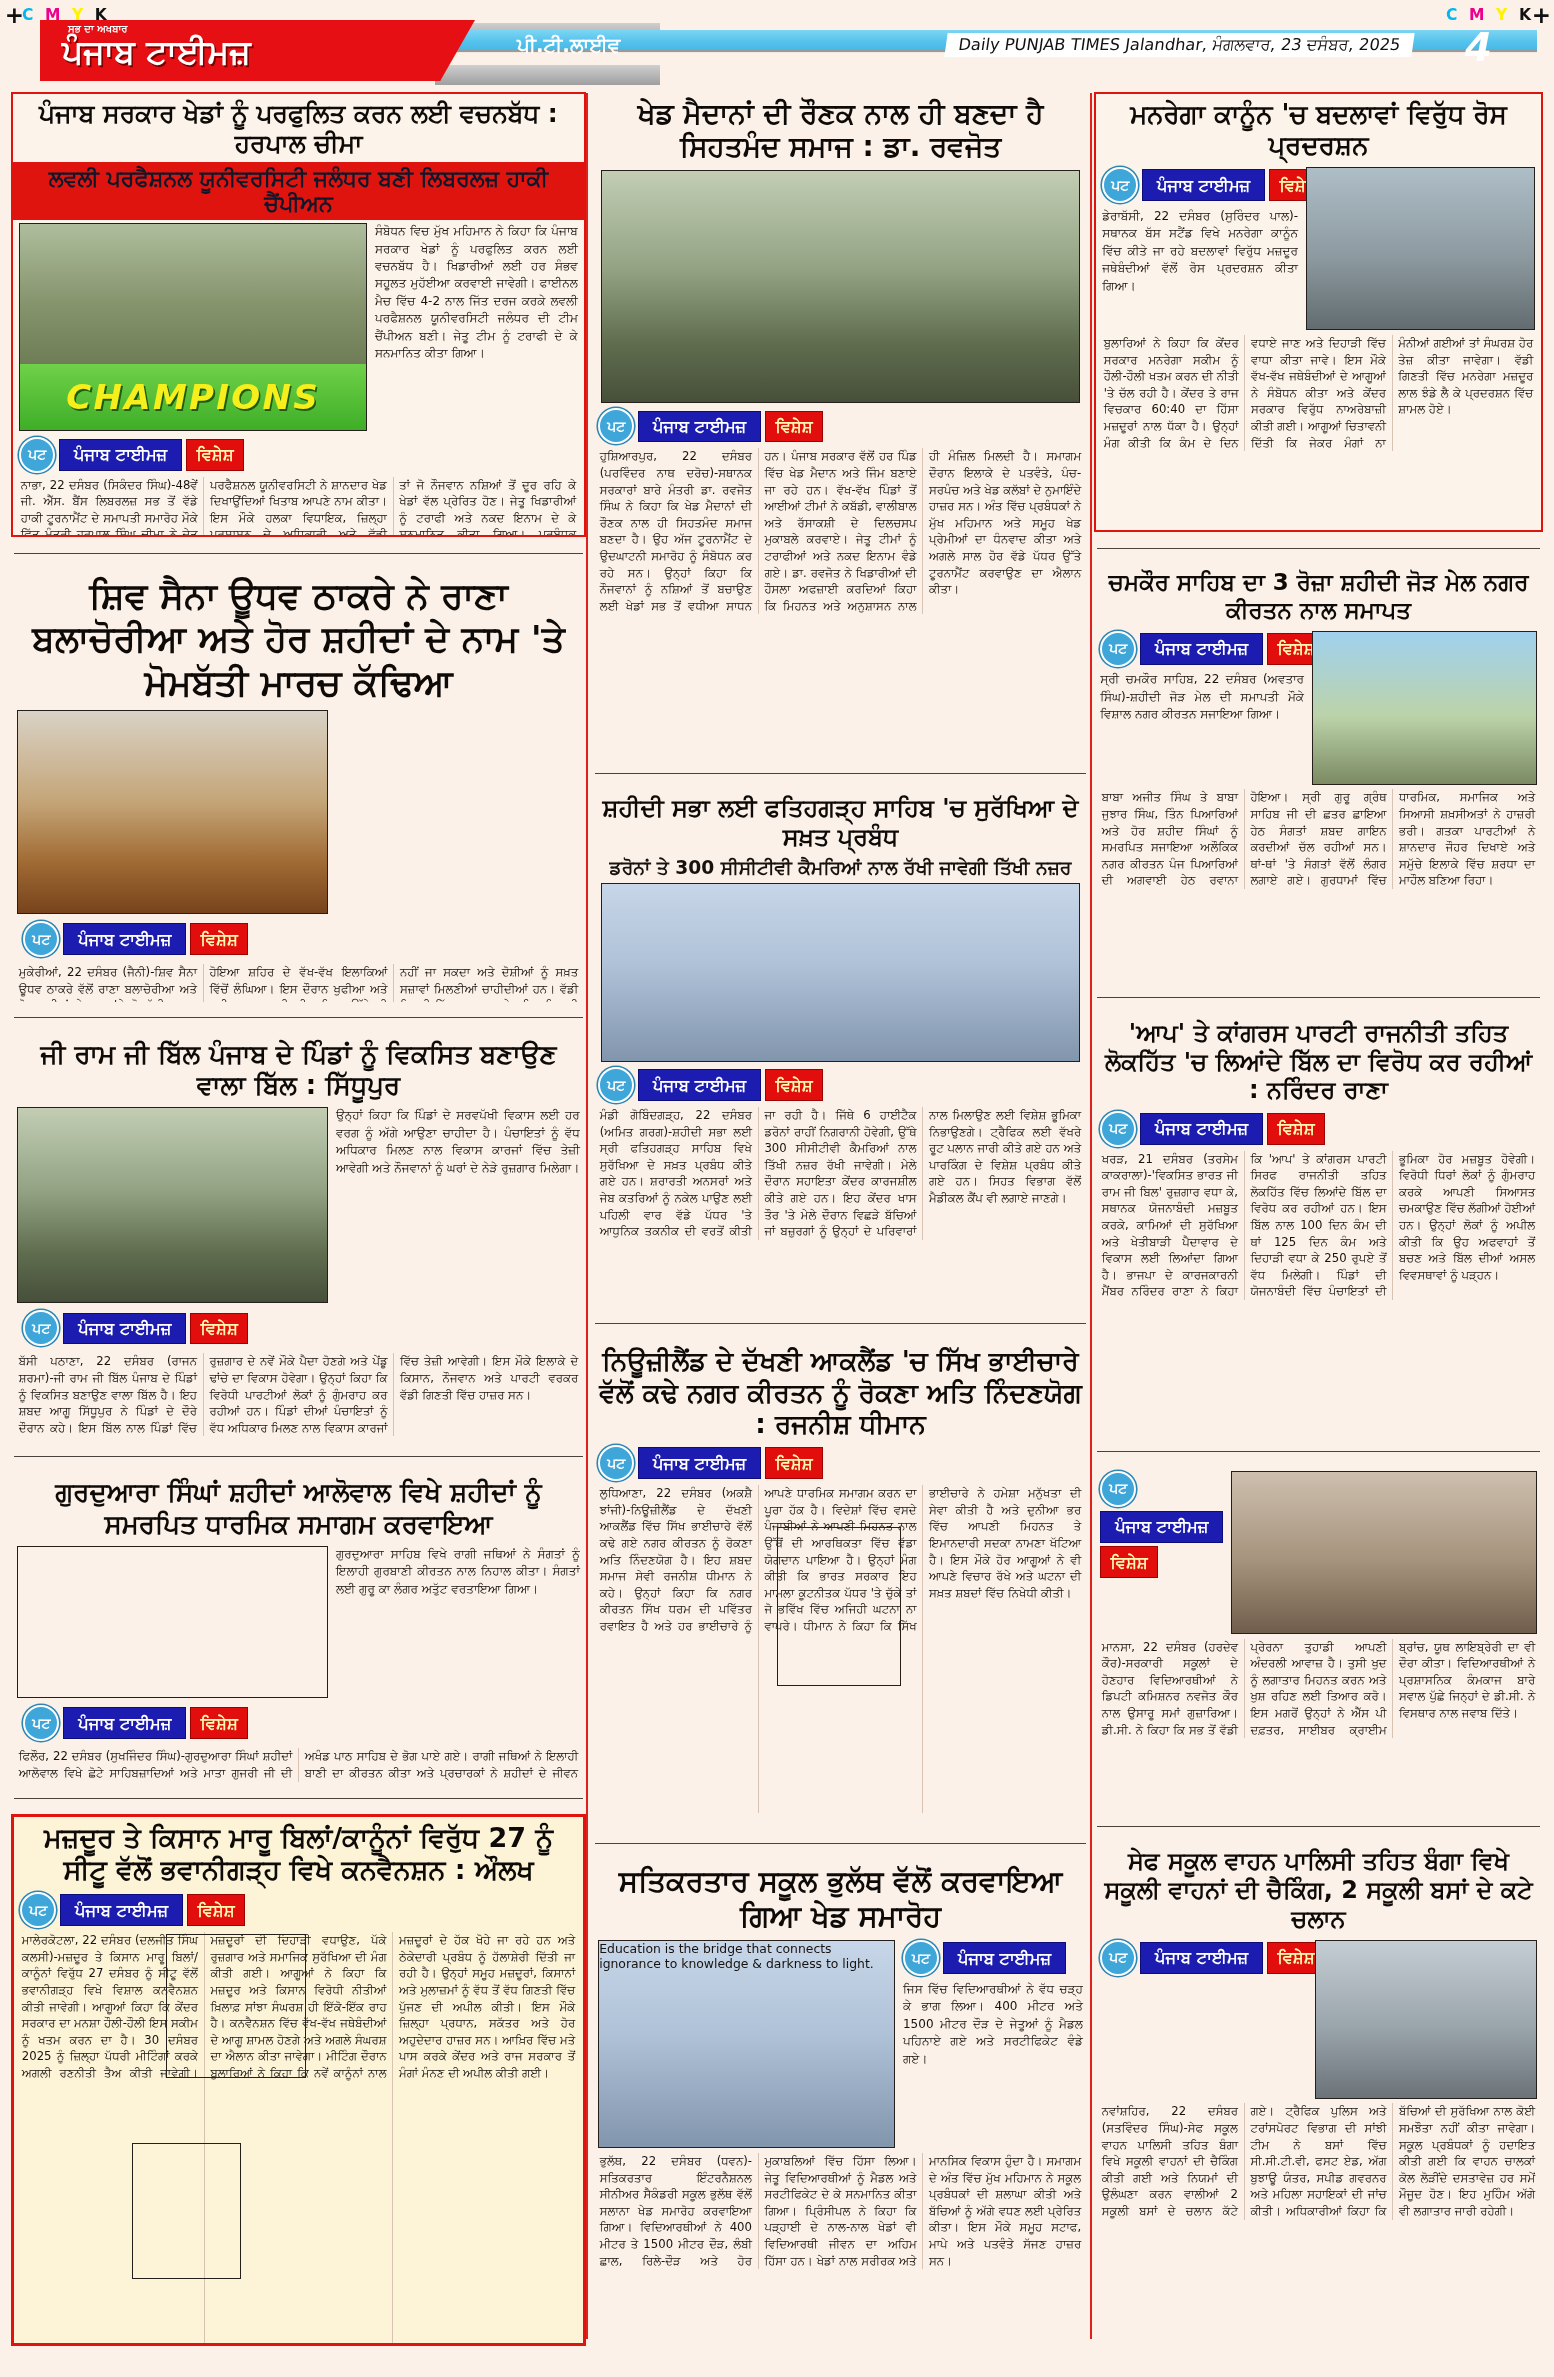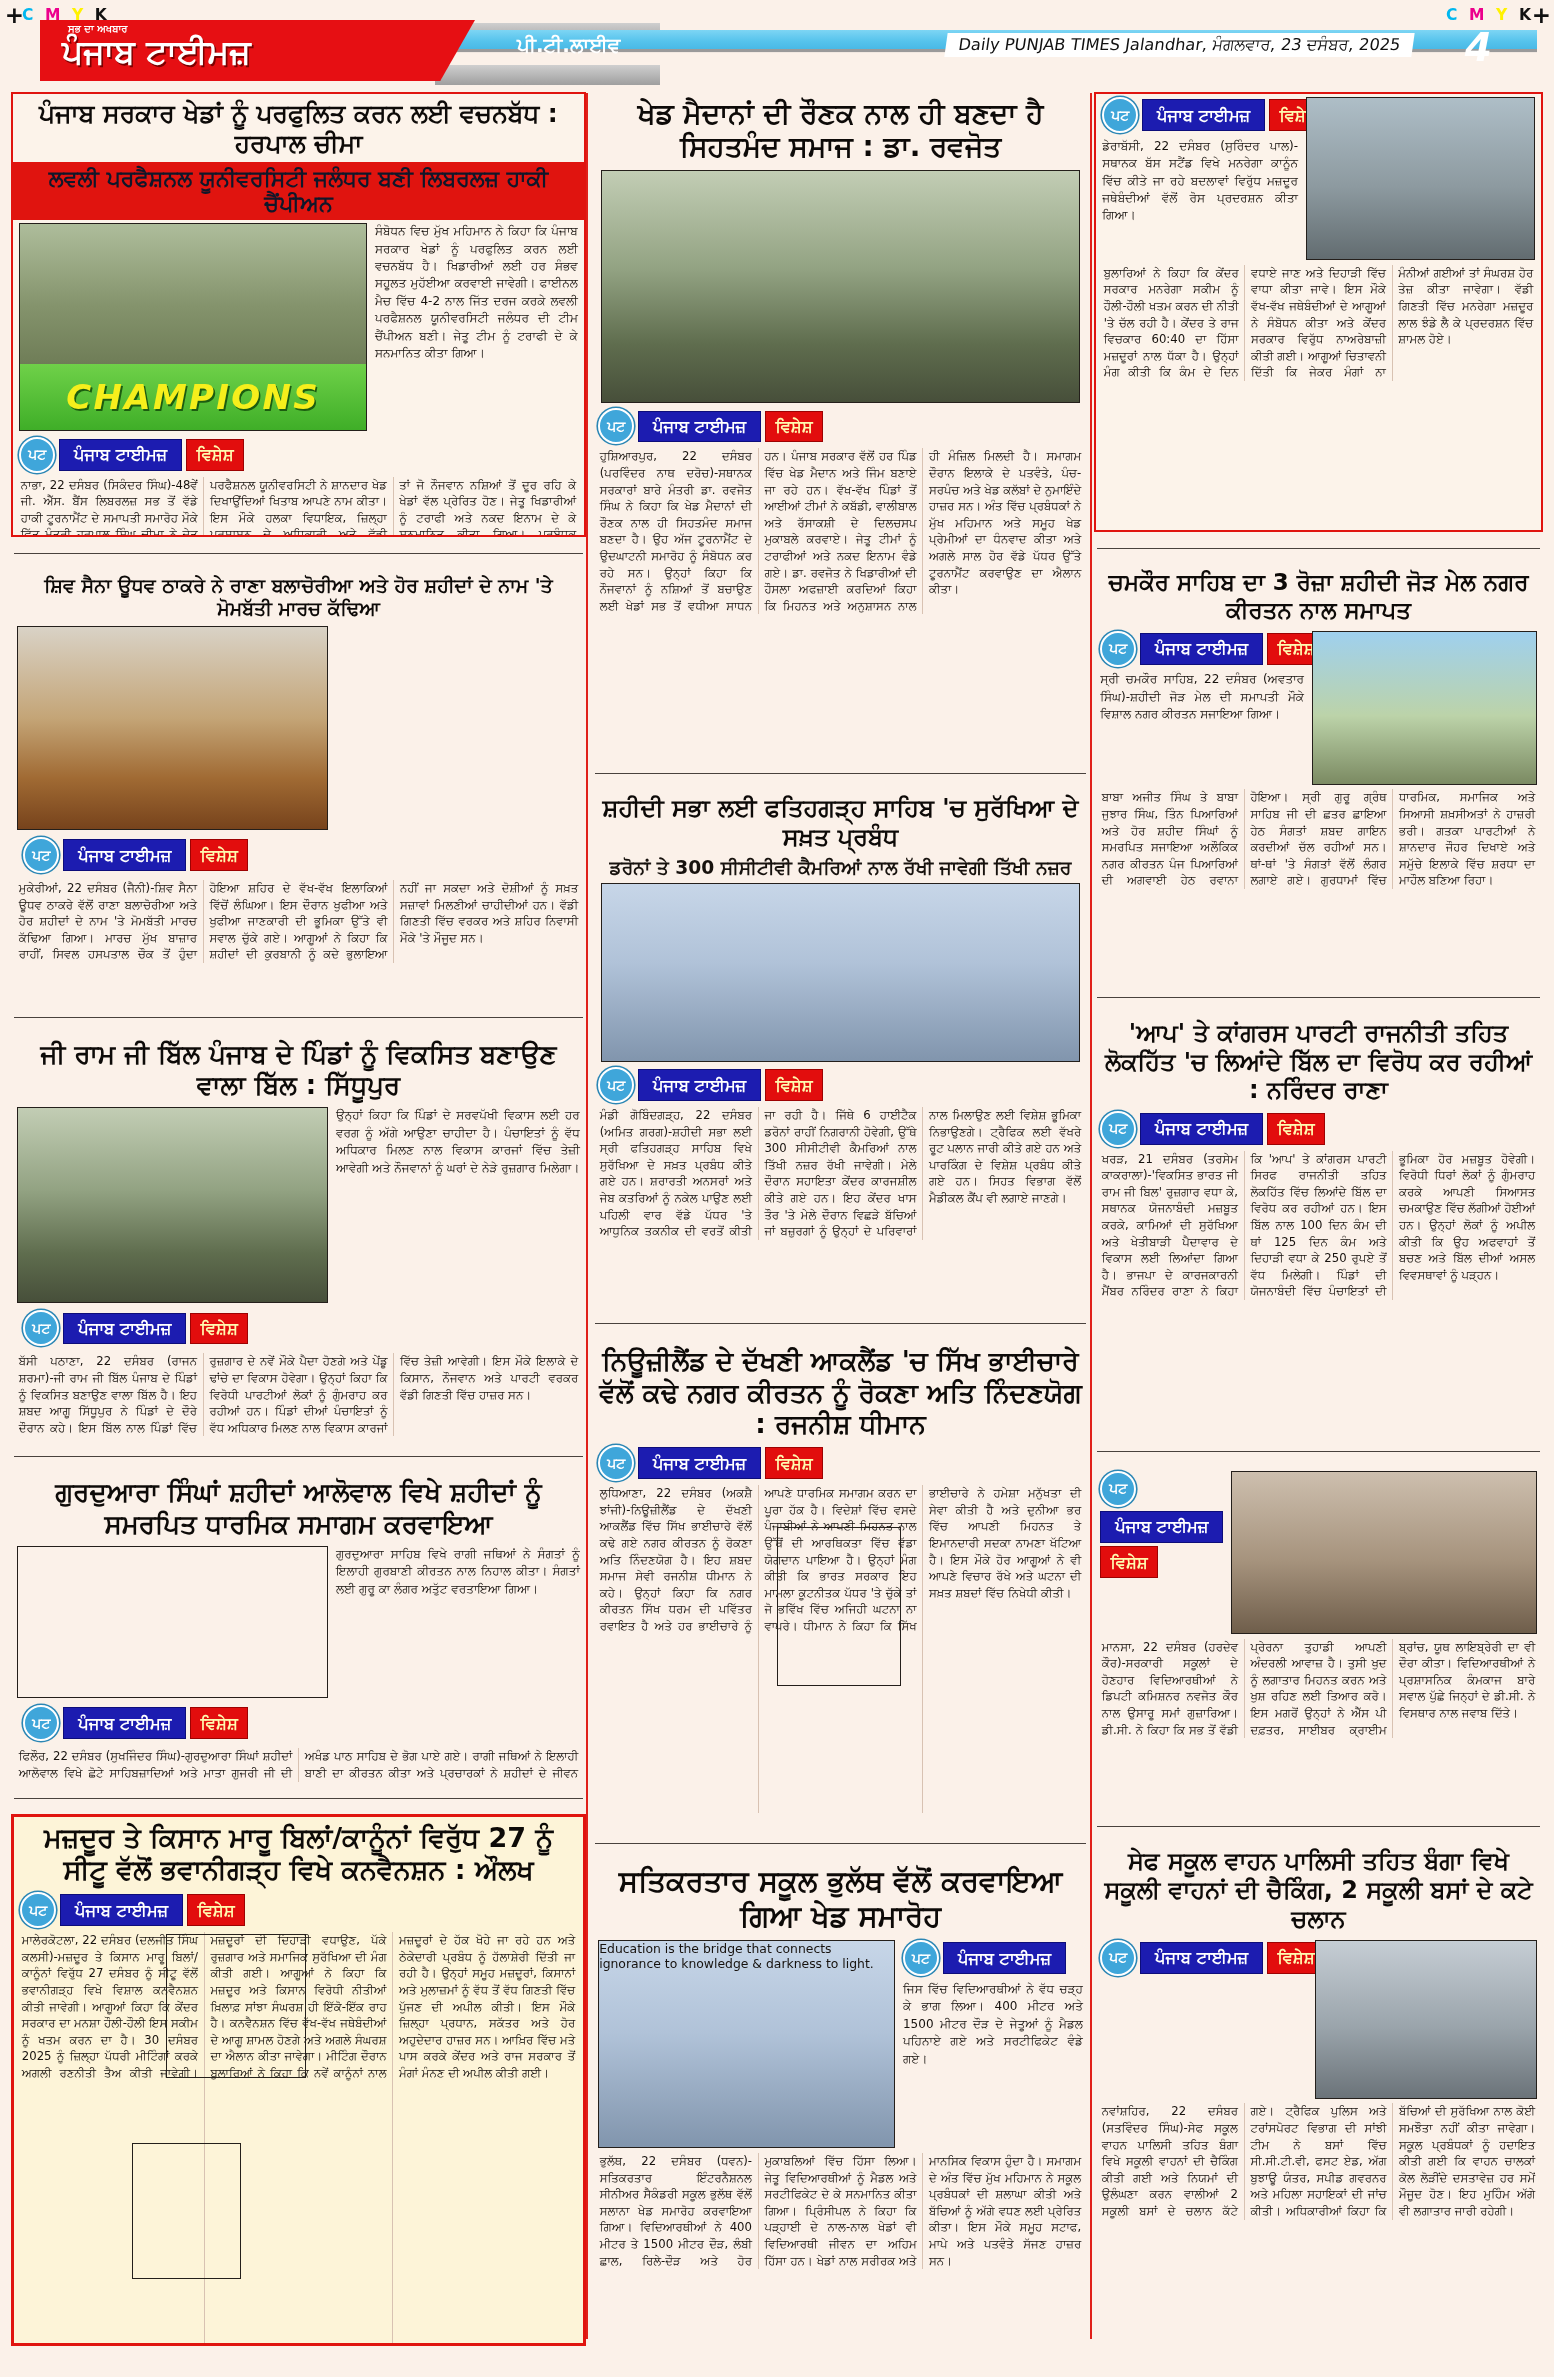--- a/index.html
+++ b/index.html
@@ -121,21 +121,21 @@
     <div class="byline">
       <span class="b-circle">ਪਟ</span>
       <span class="b-paper">ਪੰਜਾਬ ਟਾਈਮਜ਼</span>
       <span class="b-special">ਵਿਸ਼ੇਸ਼</span>
     </div>
     <div class="cols3">ਨਾਭਾ, 22 ਦਸੰਬਰ (ਸਿਕੰਦਰ ਸਿੰਘ)-48ਵੇਂ ਜੀ. ਐੱਸ. ਬੈਂਸ ਲਿਬਰਲਜ਼ ਸਭ ਤੋਂ ਵੱਡੇ ਹਾਕੀ ਟੂਰਨਾਮੈਂਟ ਦੇ ਸਮਾਪਤੀ ਸਮਾਰੋਹ ਮੌਕੇ ਵਿੱਤ ਮੰਤਰੀ ਹਰਪਾਲ ਸਿੰਘ ਚੀਮਾ ਨੇ ਜੇਤੂ ਟੀਮਾਂ ਨੂੰ ਇਨਾਮ ਵੰਡੇ। ਮੈਚ ਦੇ ਪਹਿਲੇ ਹਾਫ ਤੱਕ ਪੀ.ਐੱਮ.ਸੀ ਜਲੰਧਰ ਦੀ ਟੀਮ ਅੱਗੇ ਰਹੀ ਪਰ ਦੂਜੇ ਹਾਫ ਵਿੱਚ ਲਵਲੀ ਪਰਫੈਸ਼ਨਲ ਯੂਨੀਵਰਸਿਟੀ ਨੇ ਸ਼ਾਨਦਾਰ ਖੇਡ ਦਿਖਾਉਂਦਿਆਂ ਖਿਤਾਬ ਆਪਣੇ ਨਾਮ ਕੀਤਾ। ਇਸ ਮੌਕੇ ਹਲਕਾ ਵਿਧਾਇਕ, ਜ਼ਿਲ੍ਹਾ ਪ੍ਰਸ਼ਾਸਨ ਦੇ ਅਧਿਕਾਰੀ ਅਤੇ ਵੱਡੀ ਗਿਣਤੀ ਵਿੱਚ ਖੇਡ ਪ੍ਰੇਮੀ ਹਾਜ਼ਰ ਸਨ। ਉਨ੍ਹਾਂ ਕਿਹਾ ਕਿ ਪੰਜਾਬ ਸਰਕਾਰ ਵੱਲੋਂ ਪਿੰਡ-ਪਿੰਡ ਖੇਡ ਮੈਦਾਨ ਬਣਾਏ ਜਾ ਰਹੇ ਹਨ ਤਾਂ ਜੋ ਨੌਜਵਾਨ ਨਸ਼ਿਆਂ ਤੋਂ ਦੂਰ ਰਹਿ ਕੇ ਖੇਡਾਂ ਵੱਲ ਪ੍ਰੇਰਿਤ ਹੋਣ। ਜੇਤੂ ਖਿਡਾਰੀਆਂ ਨੂੰ ਟਰਾਫੀ ਅਤੇ ਨਕਦ ਇਨਾਮ ਦੇ ਕੇ ਸਨਮਾਨਿਤ ਕੀਤਾ ਗਿਆ। ਪ੍ਰਬੰਧਕ ਕਮੇਟੀ ਨੇ ਮੁੱਖ ਮਹਿਮਾਨ ਦਾ ਧੰਨਵਾਦ ਕੀਤਾ।</div>
   </div>
   <div class="rule"></div>
 
   <div class="article" style="height:432px">
-    <div class="hl" style="font-size:19px">ਸ਼ਿਵ ਸੈਨਾ ਊਧਵ ਠਾਕਰੇ ਨੇ ਰਾਣਾ ਬਲਾਚੋਰੀਆ ਅਤੇ ਹੋਰ ਸ਼ਹੀਦਾਂ ਦੇ ਨਾਮ 'ਤੇ ਮੋਮਬੱਤੀ ਮਾਰਚ ਕੱਢਿਆ</div>
+    <div class="hl" style="font-size:36px">ਸ਼ਿਵ ਸੈਨਾ ਊਧਵ ਠਾਕਰੇ ਨੇ ਰਾਣਾ ਬਲਾਚੋਰੀਆ ਅਤੇ ਹੋਰ ਸ਼ਹੀਦਾਂ ਦੇ ਨਾਮ 'ਤੇ ਮੋਮਬੱਤੀ ਮਾਰਚ ਕੱਢਿਆ</div>
     <div class="row">
       <div class="stack">
         <div class="photo ph-march" style="width:311px;height:204px"></div>
         <div class="byline">
           <span class="b-circle">ਪਟ</span>
           <span class="b-paper">ਪੰਜਾਬ ਟਾਈਮਜ਼</span>
           <span class="b-special">ਵਿਸ਼ੇਸ਼</span>
         </div>
       </div>
     </div>
@@ -243,20 +243,21 @@
         <div class="side">ਜਿਸ ਵਿੱਚ ਵਿਦਿਆਰਥੀਆਂ ਨੇ ਵੱਧ ਚੜ੍ਹ ਕੇ ਭਾਗ ਲਿਆ। 400 ਮੀਟਰ ਅਤੇ 1500 ਮੀਟਰ ਦੌੜ ਦੇ ਜੇਤੂਆਂ ਨੂੰ ਮੈਡਲ ਪਹਿਨਾਏ ਗਏ ਅਤੇ ਸਰਟੀਫਿਕੇਟ ਵੰਡੇ ਗਏ।</div>
       </div>
     </div>
     <div class="cols3">ਭੁਲੱਥ, 22 ਦਸੰਬਰ (ਧਵਨ)-ਸਤਿਕਰਤਾਰ ਇੰਟਰਨੈਸ਼ਨਲ ਸੀਨੀਅਰ ਸੈਕੰਡਰੀ ਸਕੂਲ ਭੁਲੱਥ ਵੱਲੋਂ ਸਲਾਨਾ ਖੇਡ ਸਮਾਰੋਹ ਕਰਵਾਇਆ ਗਿਆ। ਵਿਦਿਆਰਥੀਆਂ ਨੇ 400 ਮੀਟਰ ਤੇ 1500 ਮੀਟਰ ਦੌੜ, ਲੰਬੀ ਛਾਲ, ਰਿਲੇ-ਦੌੜ ਅਤੇ ਹੋਰ ਮੁਕਾਬਲਿਆਂ ਵਿੱਚ ਹਿੱਸਾ ਲਿਆ। ਜੇਤੂ ਵਿਦਿਆਰਥੀਆਂ ਨੂੰ ਮੈਡਲ ਅਤੇ ਸਰਟੀਫਿਕੇਟ ਦੇ ਕੇ ਸਨਮਾਨਿਤ ਕੀਤਾ ਗਿਆ। ਪ੍ਰਿੰਸੀਪਲ ਨੇ ਕਿਹਾ ਕਿ ਪੜ੍ਹਾਈ ਦੇ ਨਾਲ-ਨਾਲ ਖੇਡਾਂ ਵੀ ਵਿਦਿਆਰਥੀ ਜੀਵਨ ਦਾ ਅਹਿਮ ਹਿੱਸਾ ਹਨ। ਖੇਡਾਂ ਨਾਲ ਸਰੀਰਕ ਅਤੇ ਮਾਨਸਿਕ ਵਿਕਾਸ ਹੁੰਦਾ ਹੈ। ਸਮਾਗਮ ਦੇ ਅੰਤ ਵਿੱਚ ਮੁੱਖ ਮਹਿਮਾਨ ਨੇ ਸਕੂਲ ਪ੍ਰਬੰਧਕਾਂ ਦੀ ਸ਼ਲਾਘਾ ਕੀਤੀ ਅਤੇ ਬੱਚਿਆਂ ਨੂੰ ਅੱਗੇ ਵਧਣ ਲਈ ਪ੍ਰੇਰਿਤ ਕੀਤਾ। ਇਸ ਮੌਕੇ ਸਮੂਹ ਸਟਾਫ, ਮਾਪੇ ਅਤੇ ਪਤਵੰਤੇ ਸੱਜਣ ਹਾਜ਼ਰ ਸਨ।</div>
   </div>
 </div>
 
 <div class="col col-right">
 
   <div class="article boxred" style="height:440px">
+    <div class="hl" style="font-size:26px">ਮਨਰੇਗਾ ਕਾਨੂੰਨ 'ਚ ਬਦਲਾਵਾਂ ਵਿਰੁੱਧ ਰੋਸ ਪ੍ਰਦਰਸ਼ਨ</div>
     <div class="row">
       <div class="stack" style="flex:1;min-width:0">
         <div class="byline" style="padding:0">
           <span class="b-circle">ਪਟ</span>
           <span class="b-paper">ਪੰਜਾਬ ਟਾਈਮਜ਼</span>
           <span class="b-special">ਵਿਸ਼ੇਸ਼</span>
         </div>
         <div class="side">ਡੇਰਾਬੱਸੀ, 22 ਦਸੰਬਰ (ਸੁਰਿੰਦਰ ਪਾਲ)-ਸਥਾਨਕ ਬੱਸ ਸਟੈਂਡ ਵਿਖੇ ਮਨਰੇਗਾ ਕਾਨੂੰਨ ਵਿੱਚ ਕੀਤੇ ਜਾ ਰਹੇ ਬਦਲਾਵਾਂ ਵਿਰੁੱਧ ਮਜ਼ਦੂਰ ਜਥੇਬੰਦੀਆਂ ਵੱਲੋਂ ਰੋਸ ਪ੍ਰਦਰਸ਼ਨ ਕੀਤਾ ਗਿਆ।</div>
       </div>
       <div class="photo ph-protest" style="width:229px;height:163px">

